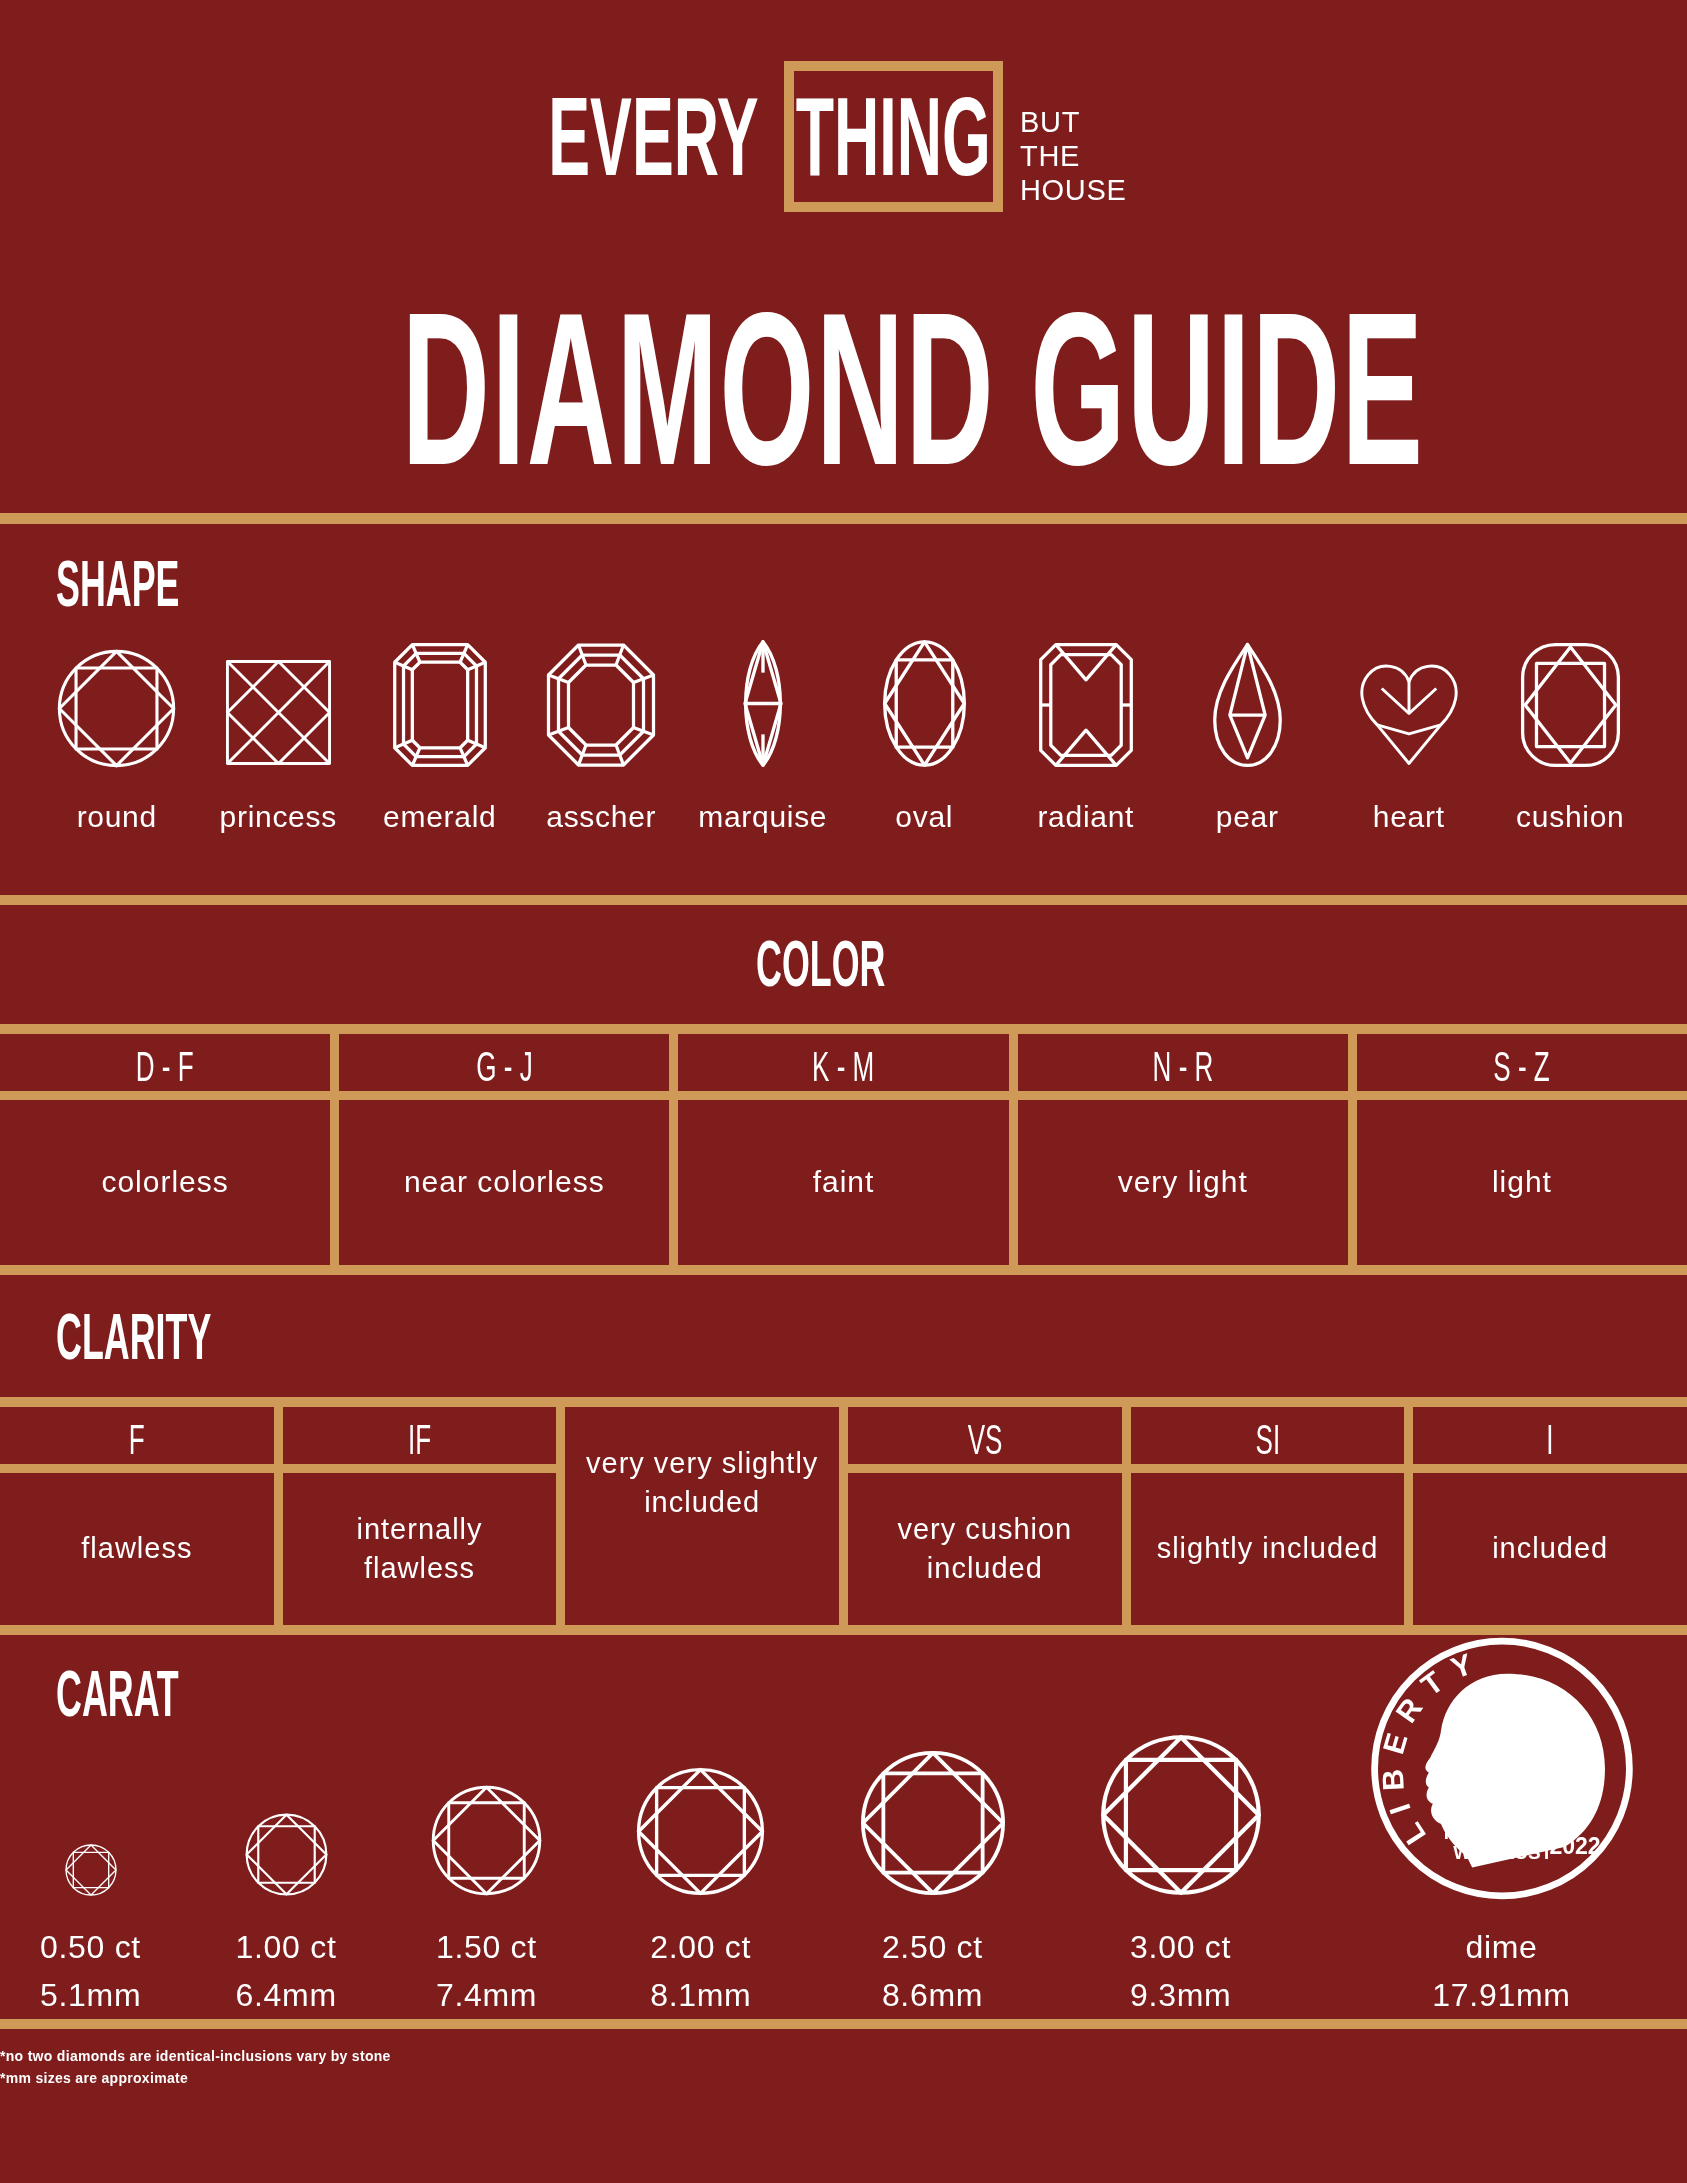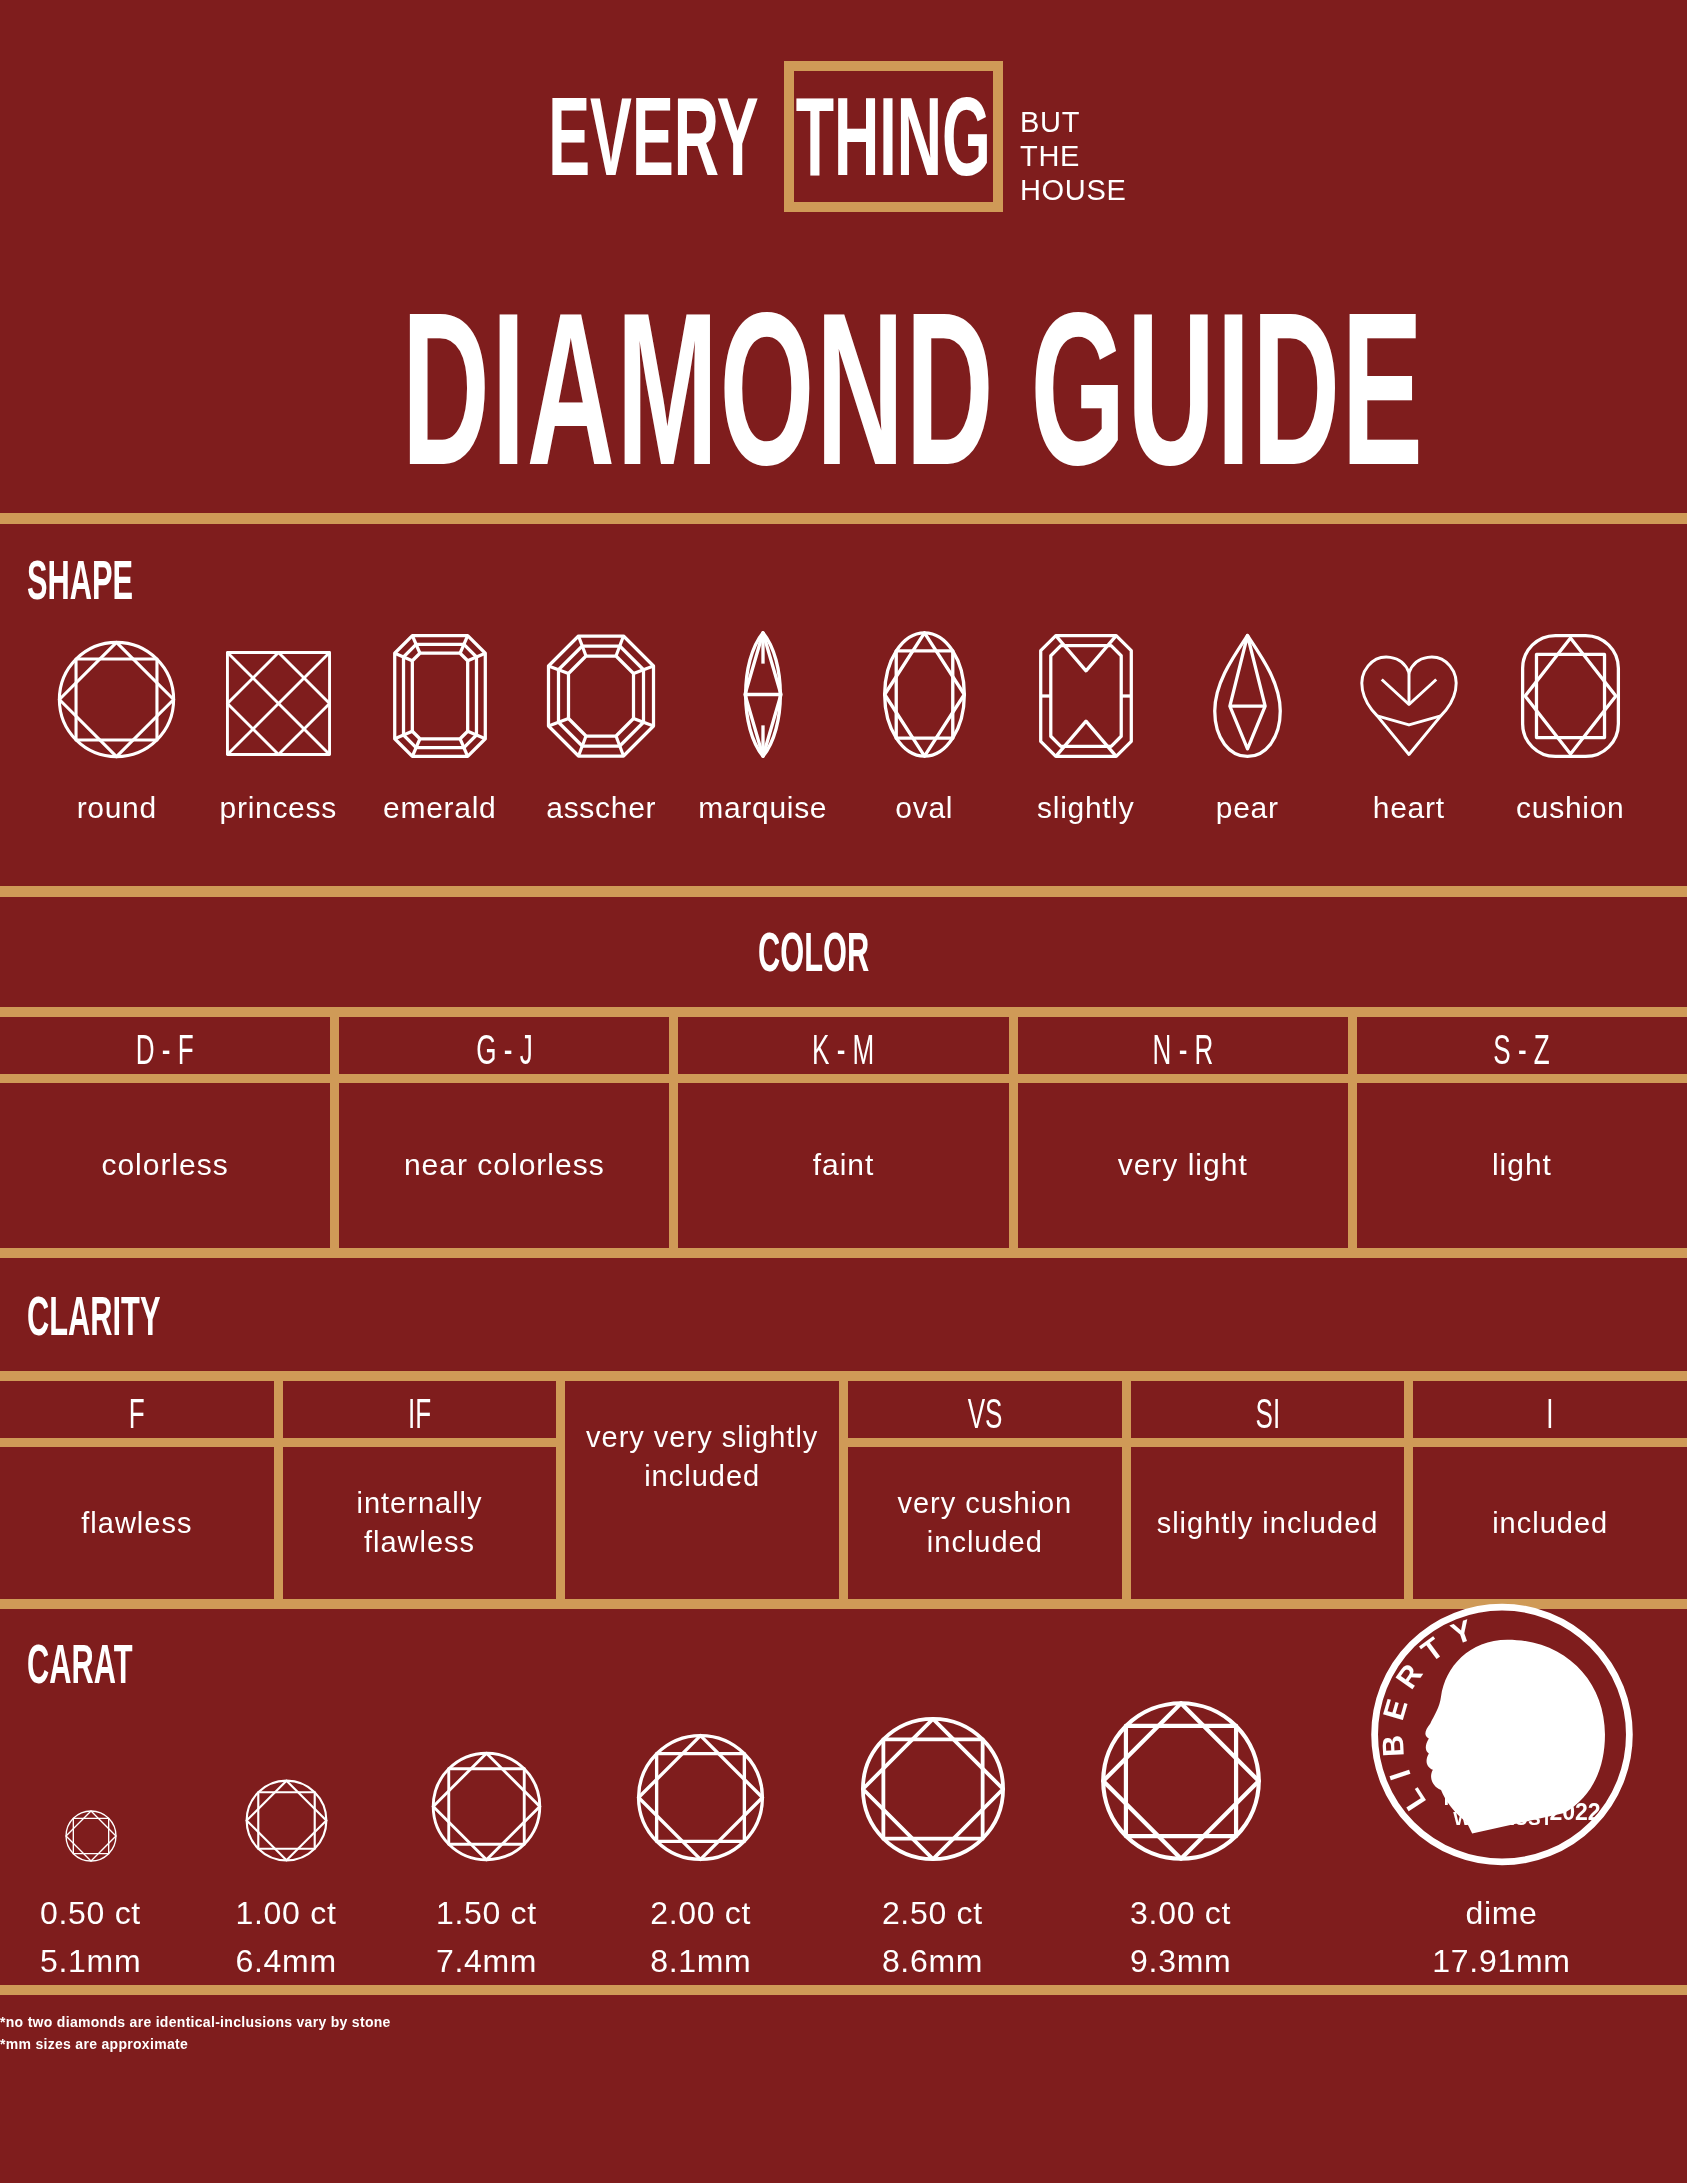--- a/index.html
+++ b/index.html
@@ -45,22 +45,22 @@
   .title-wrap{text-align:center;margin-top:73px;}
   .page-title{font-size:218px;line-height:0.95;letter-spacing:2.6px;}
 
   
   .divider{height:10.6px;background:#CF9A57;border:0;margin:0;}
   .div-1{margin-top:21px;}
 
   
   .sec-h{
     margin:0;
-    padding:30px 0 0 27px;
-    font-size:55px;line-height:0.95;
+    padding:30px 0 0 56px;
+    font-size:64px;line-height:0.95;
   }
 
   
   .shape-row{
     display:flex;
     padding:17px 36px 0 36px;
   }
   .shape-cell{flex:1;display:flex;flex-direction:column;align-items:center;}
   .shape-iconbox{height:136px;display:flex;align-items:flex-end;justify-content:center;}
   .shape-label{
@@ -275,21 +275,21 @@
             </svg>
           </div>
         <div class="shape-label">oval</div>
       </div>
       <div class="shape-cell">
         <div class="shape-iconbox">
             <svg width="96" height="126" viewBox="0 0 145 190">
               <use href="#sym-radiant"></use>
             </svg>
           </div>
-        <div class="shape-label">slightly</div>
+        <div class="shape-label">radiant</div>
       </div>
       <div class="shape-cell">
         <div class="shape-iconbox">
             <svg width="81" height="126" viewBox="0 0 122 190">
               <use href="#sym-pear"></use>
             </svg>
           </div>
         <div class="shape-label">pear</div>
       </div>
       <div class="shape-cell">

